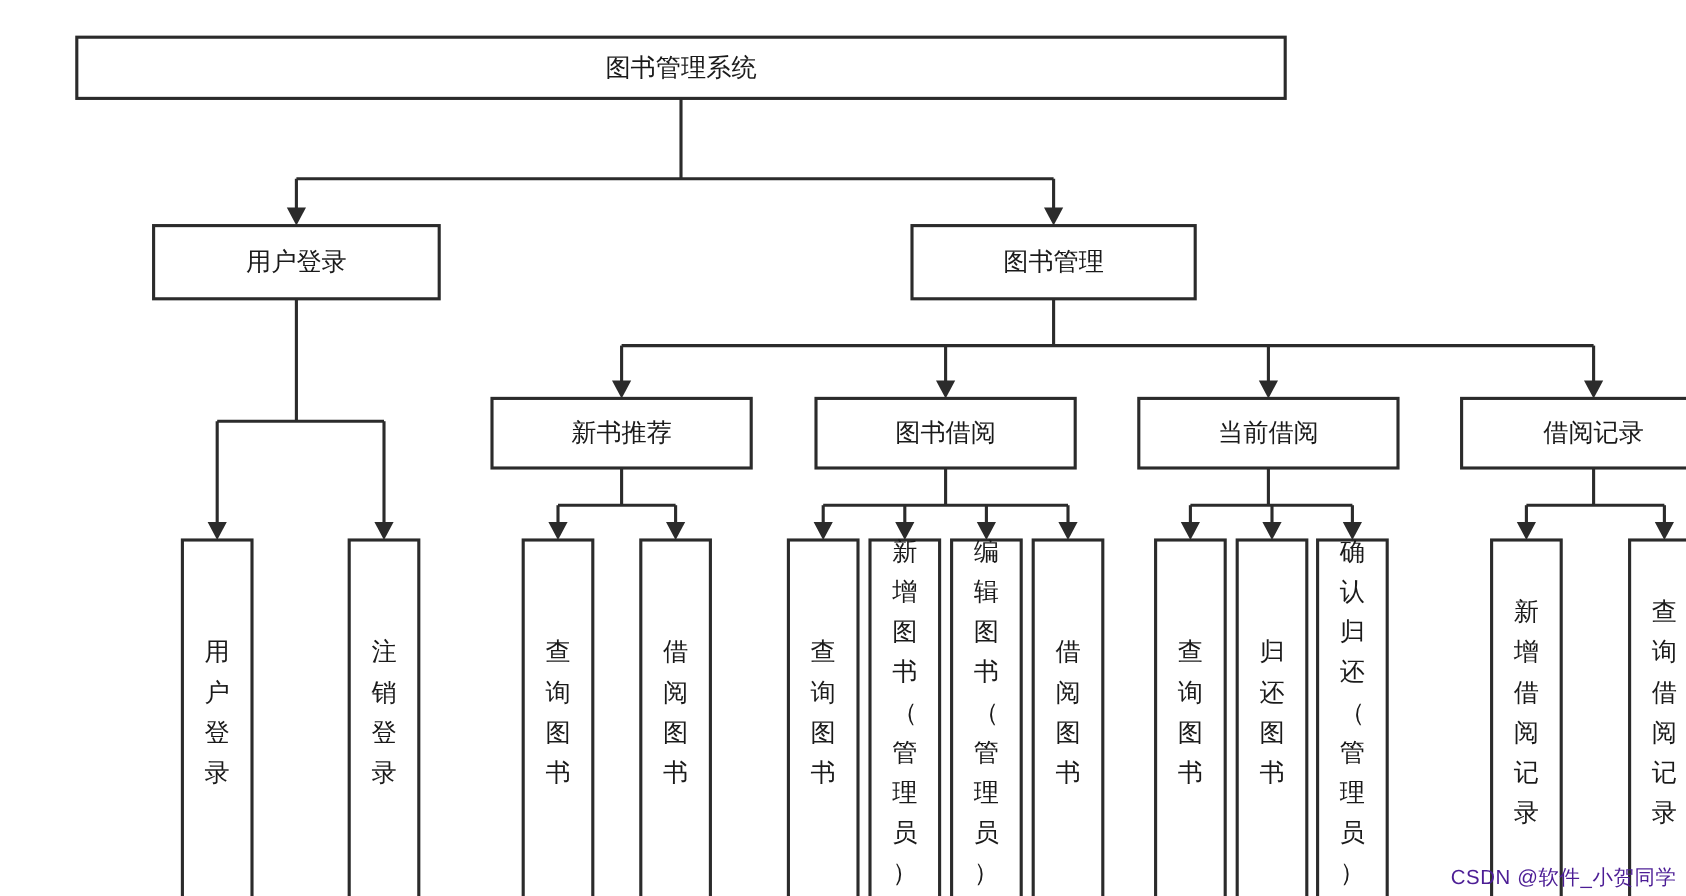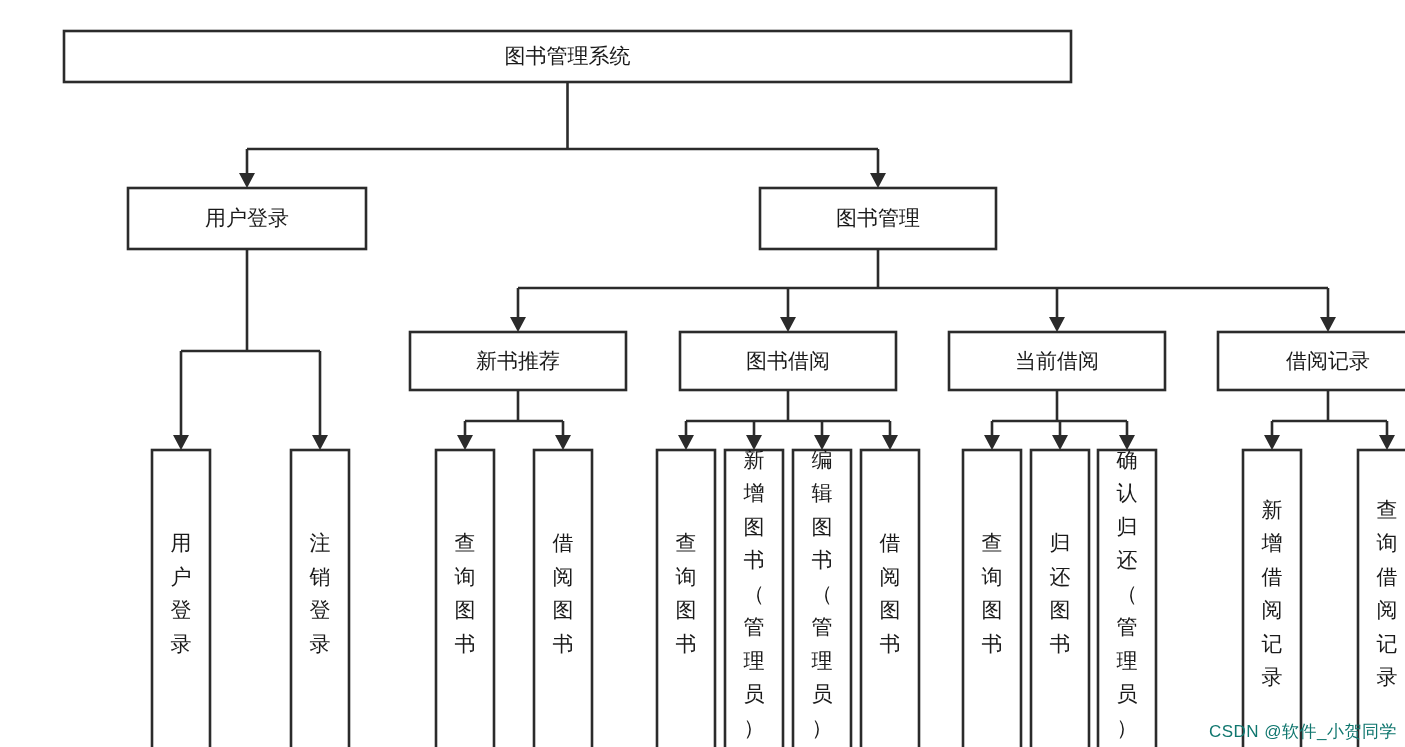--- a/index.html
+++ b/index.html
@@ -48,21 +48,21 @@
   .arrow-head {
     fill: #2b2b2b;
     stroke: none;
   }
   .watermark {
     position: absolute;
     right: 8px;
     bottom: 4px;
     font-family: "Liberation Sans", "DejaVu Sans", sans-serif;
     font-size: 17px;
-    color: #0f766e;
+    color: #4c1d95;
     letter-spacing: 0.5px;
     white-space: nowrap;
     pointer-events: none;
   }
 </style>
 </head>
 <body>
 
 <div id="diagram-root">
   <svg id="diagram-svg" width="1405" height="747" viewBox="0 0 1405 747" xmlns="http://www.w3.org/2000/svg">

